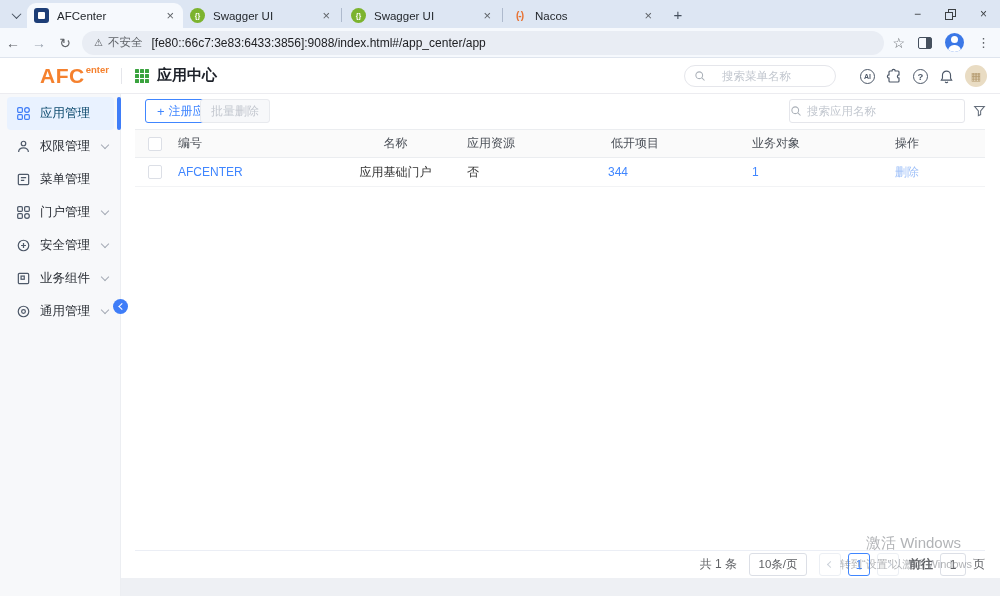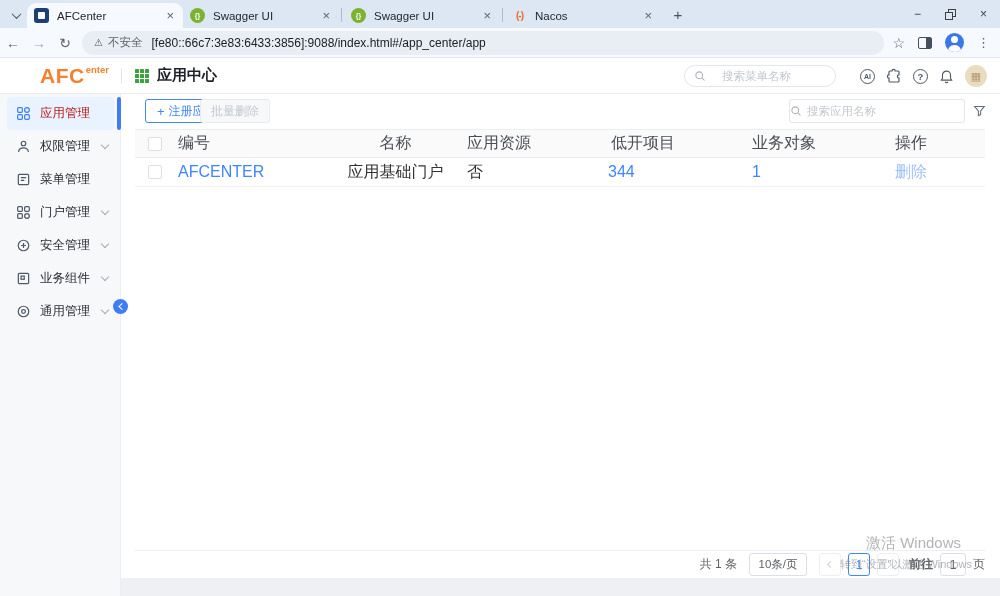--- a/index.html
+++ b/index.html
@@ -66,39 +66,39 @@
 
 
 .app-body{position:absolute;top:94px;left:0;right:0;bottom:0;}
 .sidebar{position:absolute;left:0;top:0;bottom:0;width:121px;background:#f7f8fa;border-right:1px solid #eceef2;padding-top:3px;}
 .side-item{height:33px;display:flex;align-items:center;padding:0 12px 0 16px;}
 .s-icon{width:15px;height:15px;margin-right:9px;color:#4e5969;flex:none;}
 .s-icon svg{display:block;width:15px;height:15px;}
 .s-label{flex:1;font-size:12.5px;color:#2b2f36;}
 .chev{width:6px;height:6px;border-right:1.2px solid #a5abb5;border-bottom:1.2px solid #a5abb5;transform:rotate(45deg);margin-top:-3px;flex:none;}
 .side-item.active{margin:0 6px 0 7px;padding:0 8px 0 9px;background:#e9f2ff;border-radius:4px;}
-.side-item.active .s-label{color:#b91c1c;}
+.side-item.active .s-label{color:#0c4a6e;}
 .side-item.active .s-icon{color:#3f7df8;}
 .active-bar{position:absolute;left:117px;top:3px;width:4px;height:33px;background:#3f7df8;border-radius:3px;}
 .collapse-btn{position:absolute;left:113px;top:205px;width:15px;height:15px;border-radius:50%;background:#3f7df8;z-index:10;display:flex;align-items:center;justify-content:center;}
 .cv-left-w{width:5px;height:5px;border-left:1.5px solid #fff;border-bottom:1.5px solid #fff;transform:rotate(45deg) translate(1px,-1px);}
 
 
 .main{position:absolute;left:121px;right:0;top:0;bottom:0;background:#fff;}
 .btn-register{position:absolute;left:24px;top:5px;height:24px;padding:0 11px;border:1px solid #4086ff;color:#4086ff;background:#fff;border-radius:3px;font-size:12px;display:flex;align-items:center;gap:4px;cursor:pointer;font-family:inherit;}
 .btn-register .plus{font-size:13px;line-height:1;}
 .btn-batch{position:absolute;left:79px;top:5px;height:24px;padding:0 10px;background:#f7f8fa;border:1px solid #e8eaee;color:#c3c7cf;border-radius:3px;font-size:12px;display:flex;align-items:center;font-family:inherit;}
 .app-search{position:absolute;right:35px;top:5px;width:176px;height:24px;border:1px solid #e5e6eb;border-radius:3px;background:#fff;display:flex;align-items:center;padding:0 0;}
 .app-search input{border:0;outline:0;flex:1;width:100%;font-size:11.5px;color:#333;background:transparent;margin-left:5px;font-family:inherit;}
 .app-search input::placeholder{color:#c2c7cf;}
 .funnel{position:absolute;right:14px;top:10px;color:#656e7b;}
 .sicon{display:block;}
 
 
-.table{position:absolute;left:14px;right:15px;top:35px;font-size:16px;}
+.table{position:absolute;left:14px;right:15px;top:35px;font-size:12px;}
 .thead{display:flex;align-items:center;height:29px;background:#fafafa;border-top:1px solid #ebedf0;border-bottom:1px solid #ebedf0;color:#4a4f57;}
 .trow{display:flex;align-items:center;height:29px;border-bottom:1px solid #f2f3f5;color:#333;}
 .cell{flex:none;white-space:nowrap;overflow:hidden;}
 .c-check{width:43px;display:flex;padding-left:13px;}
 .c1{width:146px;}.c2{width:143px;text-align:center;}.c3{width:141px;}.c4{width:144px;}.c5{width:143px;}.c6{flex:1;}
 .checkbox{width:14px;height:14px;border:1px solid #dcdfe6;border-radius:2px;background:#fff;display:inline-block;}
 .link{color:#4086ff;text-decoration:none;cursor:pointer;}
 .link-dim{color:#9fc0f8;text-decoration:none;cursor:pointer;}
 
 

